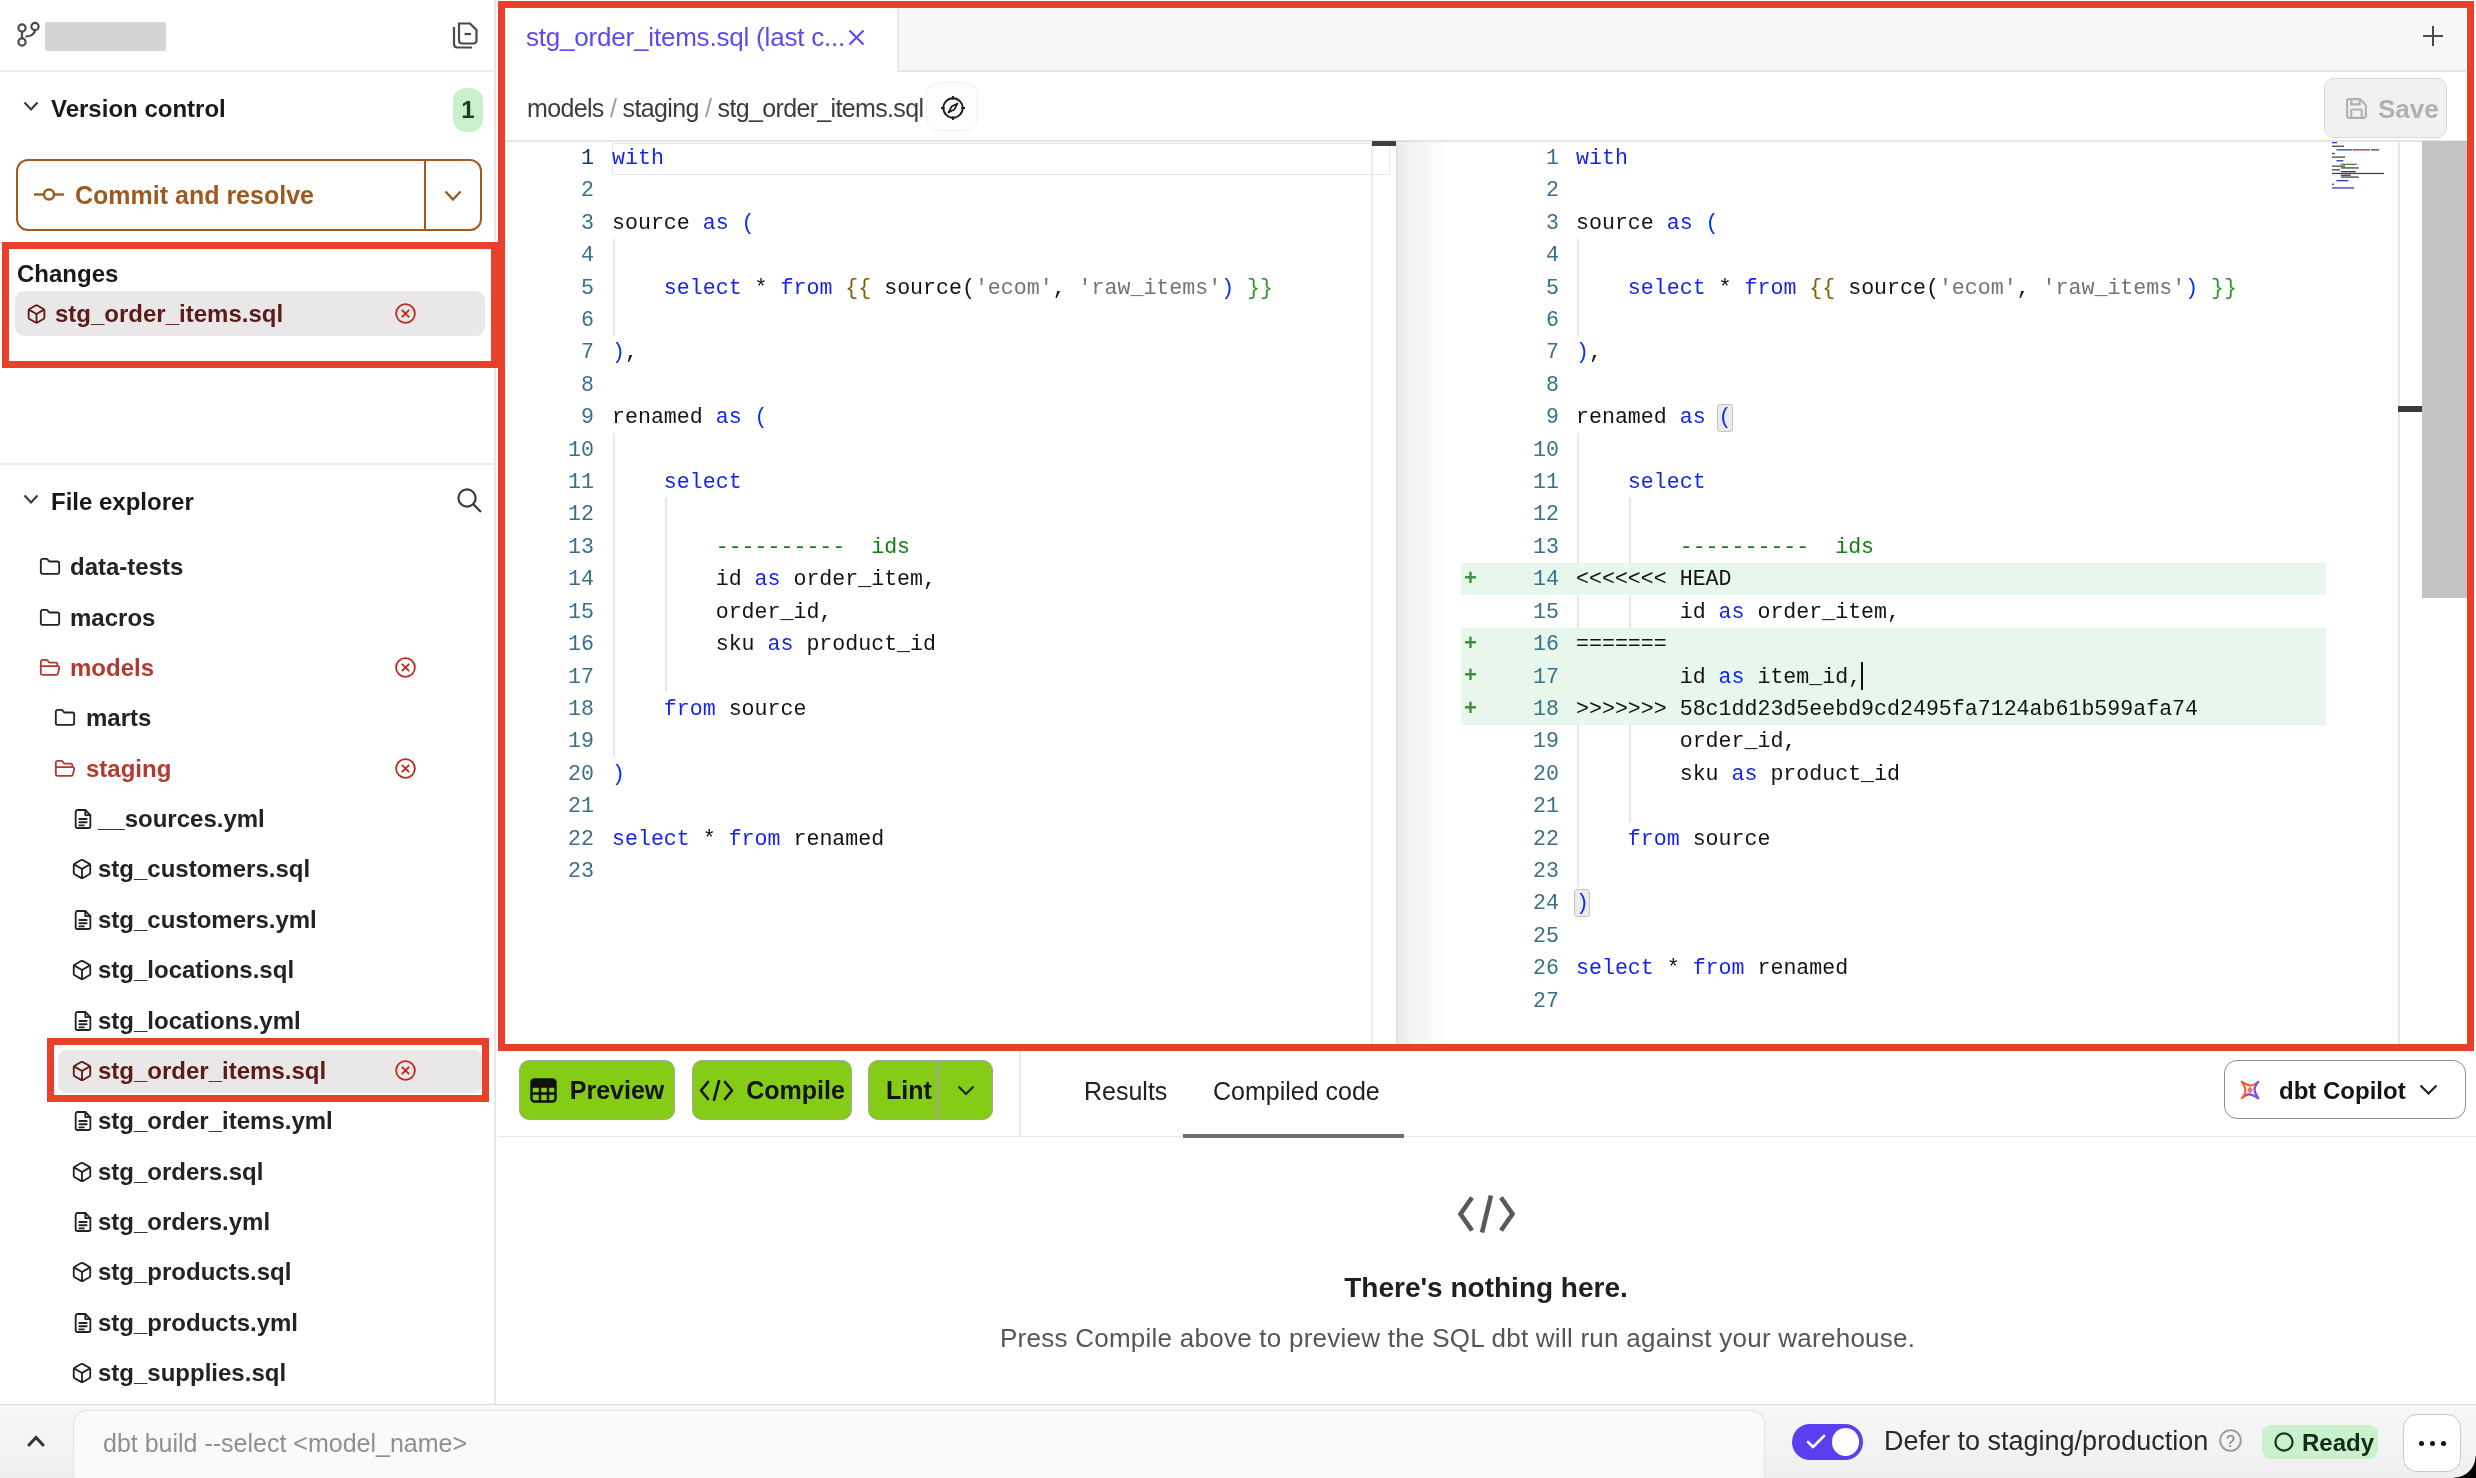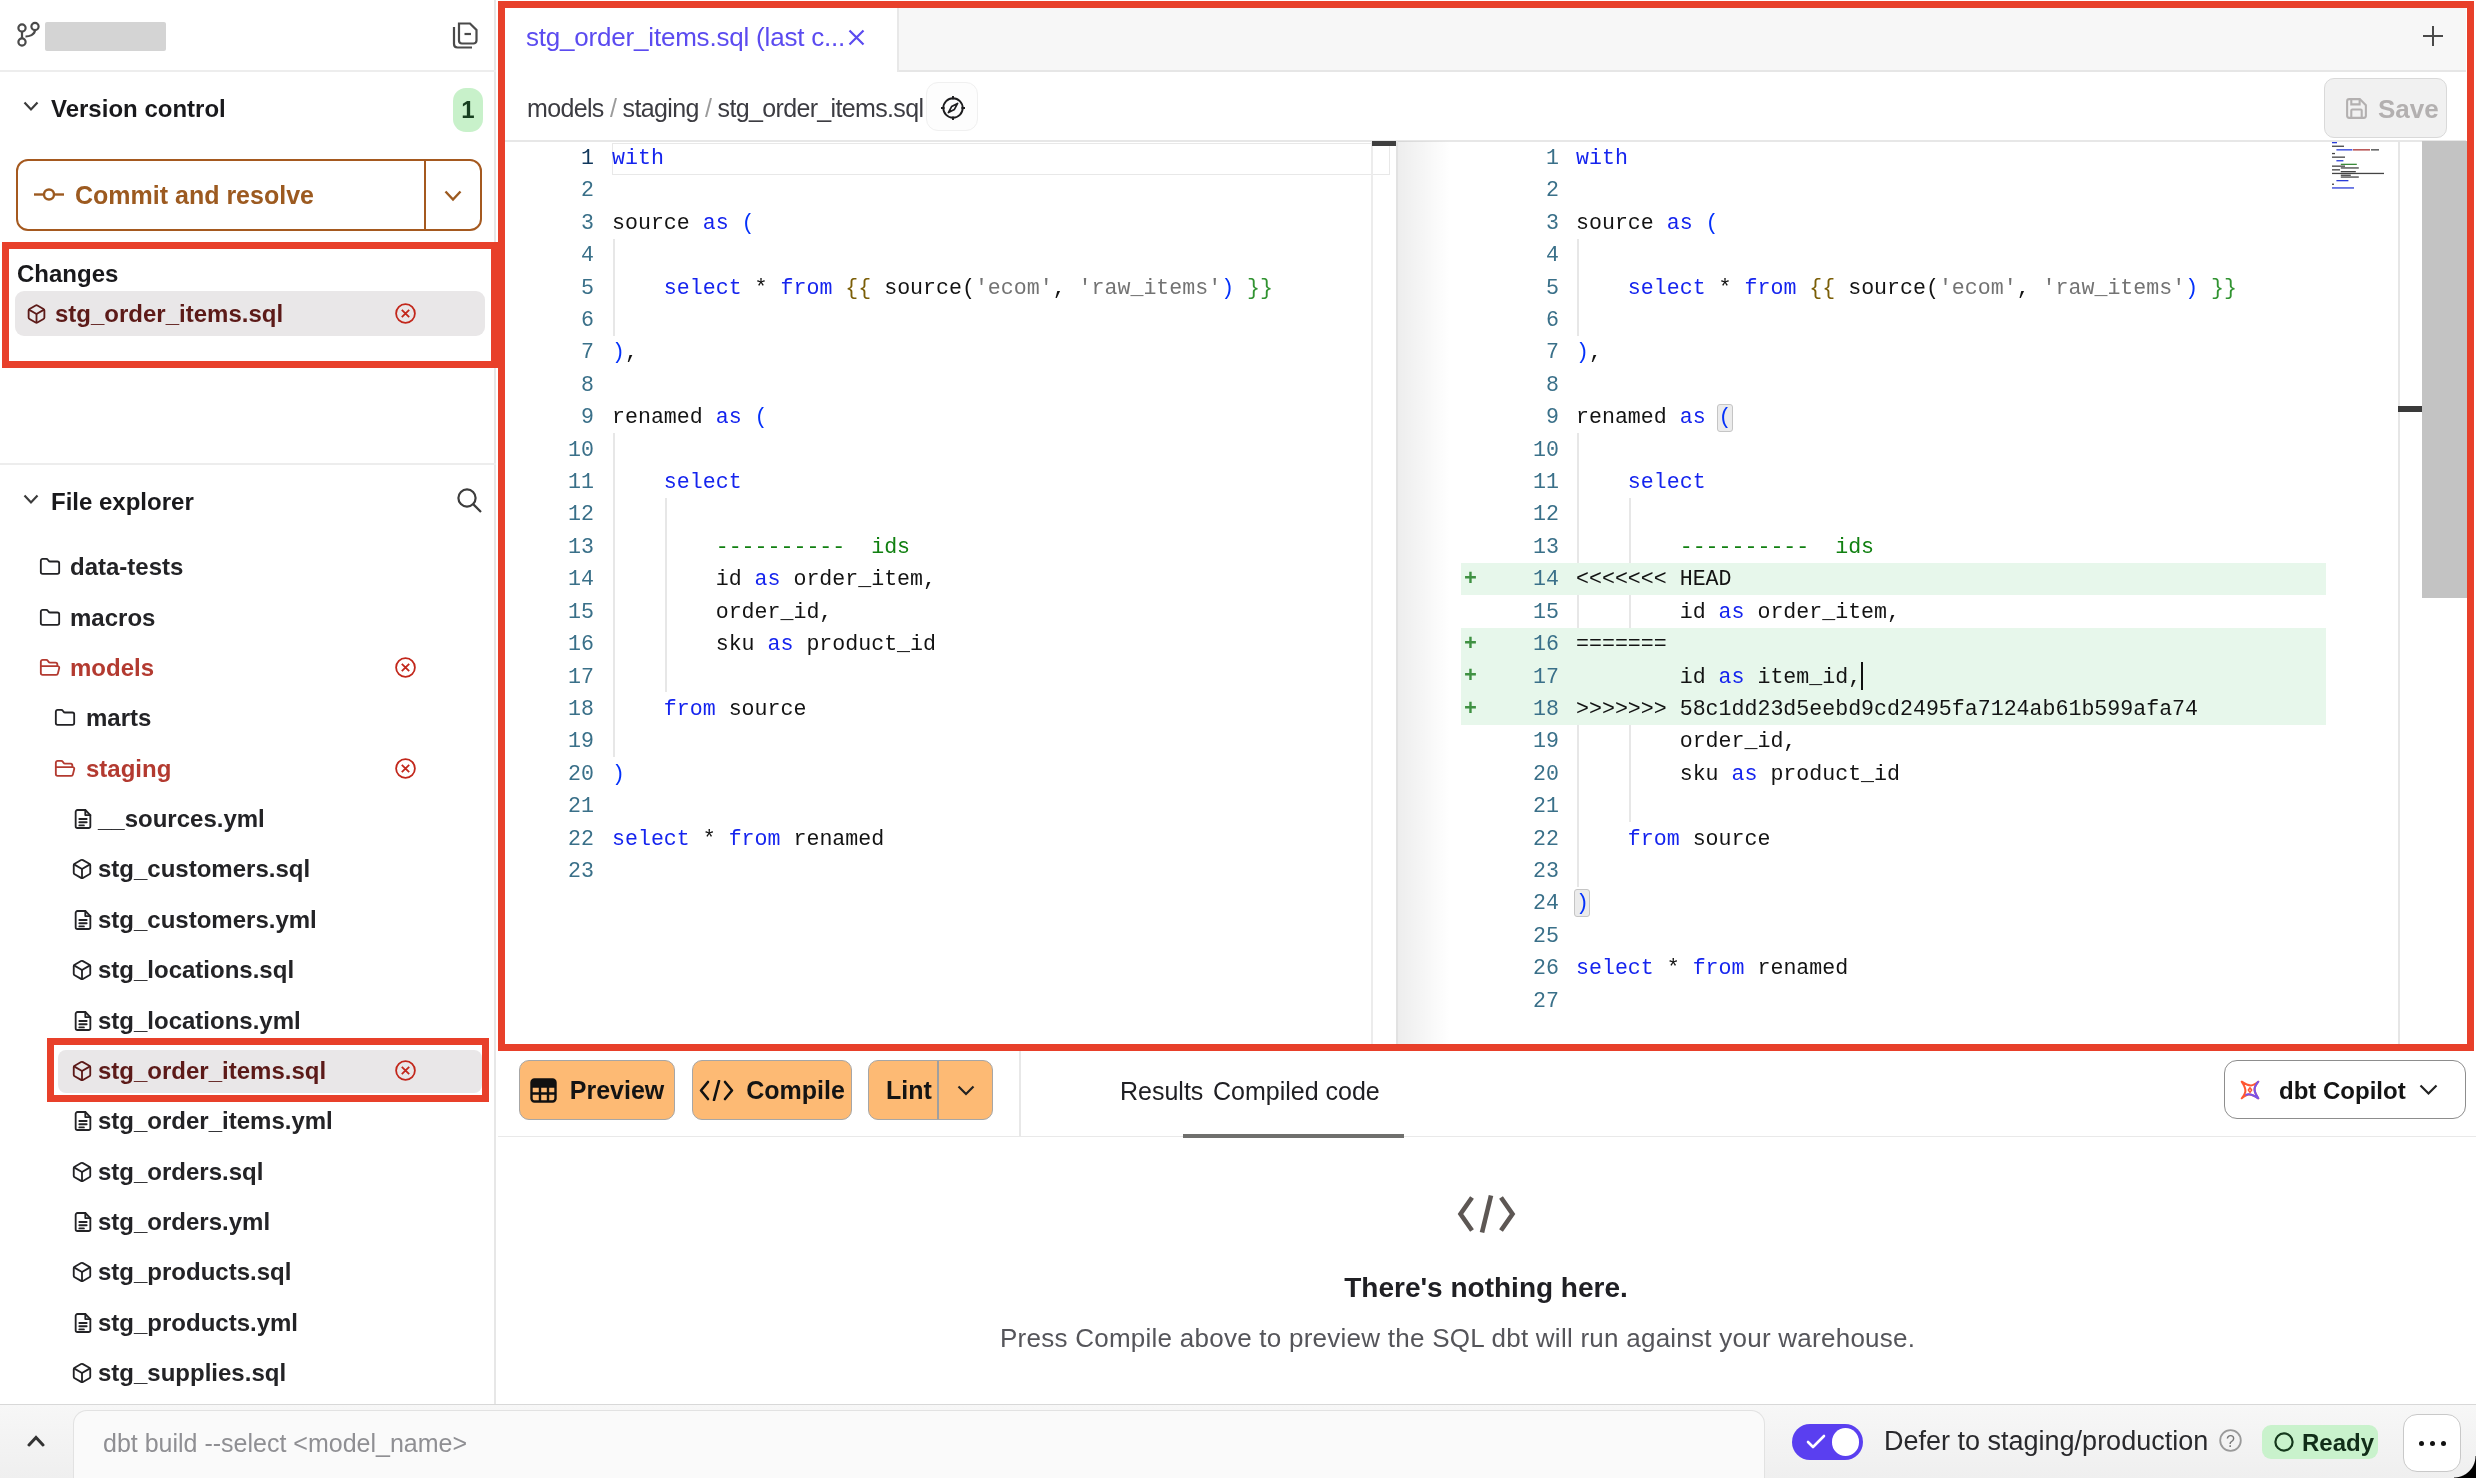--- a/index.html
+++ b/index.html
@@ -22,21 +22,21 @@
   .j1 { color:#7b5e07; }
   .j2 { color:#319331; }
   .guide { position:absolute; width:1.5px; background:#e7e7e7; }
   .ghl { position:absolute; left:1461px; width:865px; background:#e7f7eb; }
   .plus { position:absolute; left:1464px; font-family:"Liberation Mono", monospace; font-size:21.6px; line-height:32.4px; color:#3f9142; font-weight:700; }
   .redbox { position:absolute; border:7px solid #e8402a; }
   .fold,.cube,.doc { width:22px; height:22px; fill:none; stroke:#222225; stroke-width:2; stroke-linejoin:round; stroke-linecap:round; }
   .fold-r,.cube-r { width:22px; height:22px; fill:none; stroke:#b33a30; stroke-width:2; stroke-linejoin:round; stroke-linecap:round; }
   .cube-r { stroke:#5c1a18; }
   .xr { width:21px; height:21px; fill:none; stroke:#c2271b; stroke-width:1.8; }
-  .btn { position:absolute; background:#fdba74; border:1.3px solid #a6a6a6; border-radius:10px; display:flex; align-items:center; justify-content:center; font-size:25px; font-weight:700; color:#141414; }
+  .btn { position:absolute; background:#84cc16; border:1.3px solid #a6a6a6; border-radius:10px; display:flex; align-items:center; justify-content:center; font-size:25px; font-weight:700; color:#141414; }
 </style>
 </head>
 <body>
 <svg width="0" height="0" style="position:absolute">
   <defs>
     <g id="i-folder-p">
         <path d="M20 19.5a2 2 0 0 0 2-2V8a2 2 0 0 0-2-2h-7.9a2 2 0 0 1-1.69-.9L9.6 4.1A2 2 0 0 0 7.93 3.2H4a2 2 0 0 0-2 2v12.3a2 2 0 0 0 2 2Z"></path>
       </g>
     <g id="i-foldero-p">
         <path d="M2 10h18.5a1.6 1.6 0 0 1 1.55 2l-1.4 5.9a2 2 0 0 1-1.94 1.6H4a2 2 0 0 1-2-2V5.2a2 2 0 0 1 2-2h3.93a2 2 0 0 1 1.66.9l.74 1.1a2 2 0 0 0 1.66.9H18a2 2 0 0 1 2 2V10"></path>
@@ -423,21 +423,21 @@
           <path d="M26 2 L33 10.5 L26 19"></path>
           <path d="M20 1 L15 20"></path>
         </svg>
       Compile
     </div>
     <div class="btn" style="left:868px;top:1060px;width:125px;height:60px;justify-content:flex-start;padding-left:17px">Lint</div>
     <div class="abs" style="left:937px;top:1060.8px;width:1.5px;height:58px;background:#9f9f9f"></div>
     <svg class="abs" style="left:957px;top:1085px" width="18" height="11" viewBox="0 0 18 11" fill="none" stroke="#222" stroke-width="2.2">
         <path d="M1.5 1.5 L9 9 L16.5 1.5"></path>
       </svg>
-    <div class="abs" style="left:1120px;top:1077px;font-size:25px;color:#202024">Results</div>
+    <div class="abs" style="left:1084px;top:1077px;font-size:25px;color:#202024">Results</div>
     <div class="abs" style="left:1213px;top:1077px;font-size:25px;color:#202024">Compiled code</div>
     <div class="abs" style="left:1183px;top:1133.5px;width:221px;height:4px;background:#6f6f6d"></div>
     <div class="abs" style="left:2224px;top:1060px;width:242px;height:59px;background:#fff;border:1.5px solid #8d8d8d;border-radius:13px"></div>
     <svg class="abs" style="left:2237px;top:1077px" width="26" height="26" viewBox="0 0 24 24" fill="none" stroke-width="1.9" stroke-linecap="round" stroke-linejoin="round">
       <path stroke="#ff5632" transform="rotate(45 12 12)" d="M12 1.2 C12.7 7.6 13.8 10.2 22.8 12 C13.8 13.8 12.7 16.4 12 22.8 C11.3 16.4 10.2 13.8 1.2 12 C10.2 10.2 11.3 7.6 12 1.2 Z"></path>
       <path stroke="#7a52e8" transform="rotate(45 12 12)" d="M12 1.2 C12.7 7.6 13.8 10.2 22.8 12 C16.5 13.3 13.8 14.5 12.7 17.5"></path>
       <path stroke="#ff5632" stroke-width="1.5" d="M12 10 L13.5 12 L12 14 L10.5 12 Z"></path>
     </svg>
     <div class="abs" style="left:2279px;top:1077px;font-size:24px;font-weight:700;color:#141414">dbt Copilot</div>
     <svg class="abs" style="left:2419px;top:1084px" width="19" height="12" viewBox="0 0 19 12" fill="none" stroke="#222" stroke-width="2.2">

